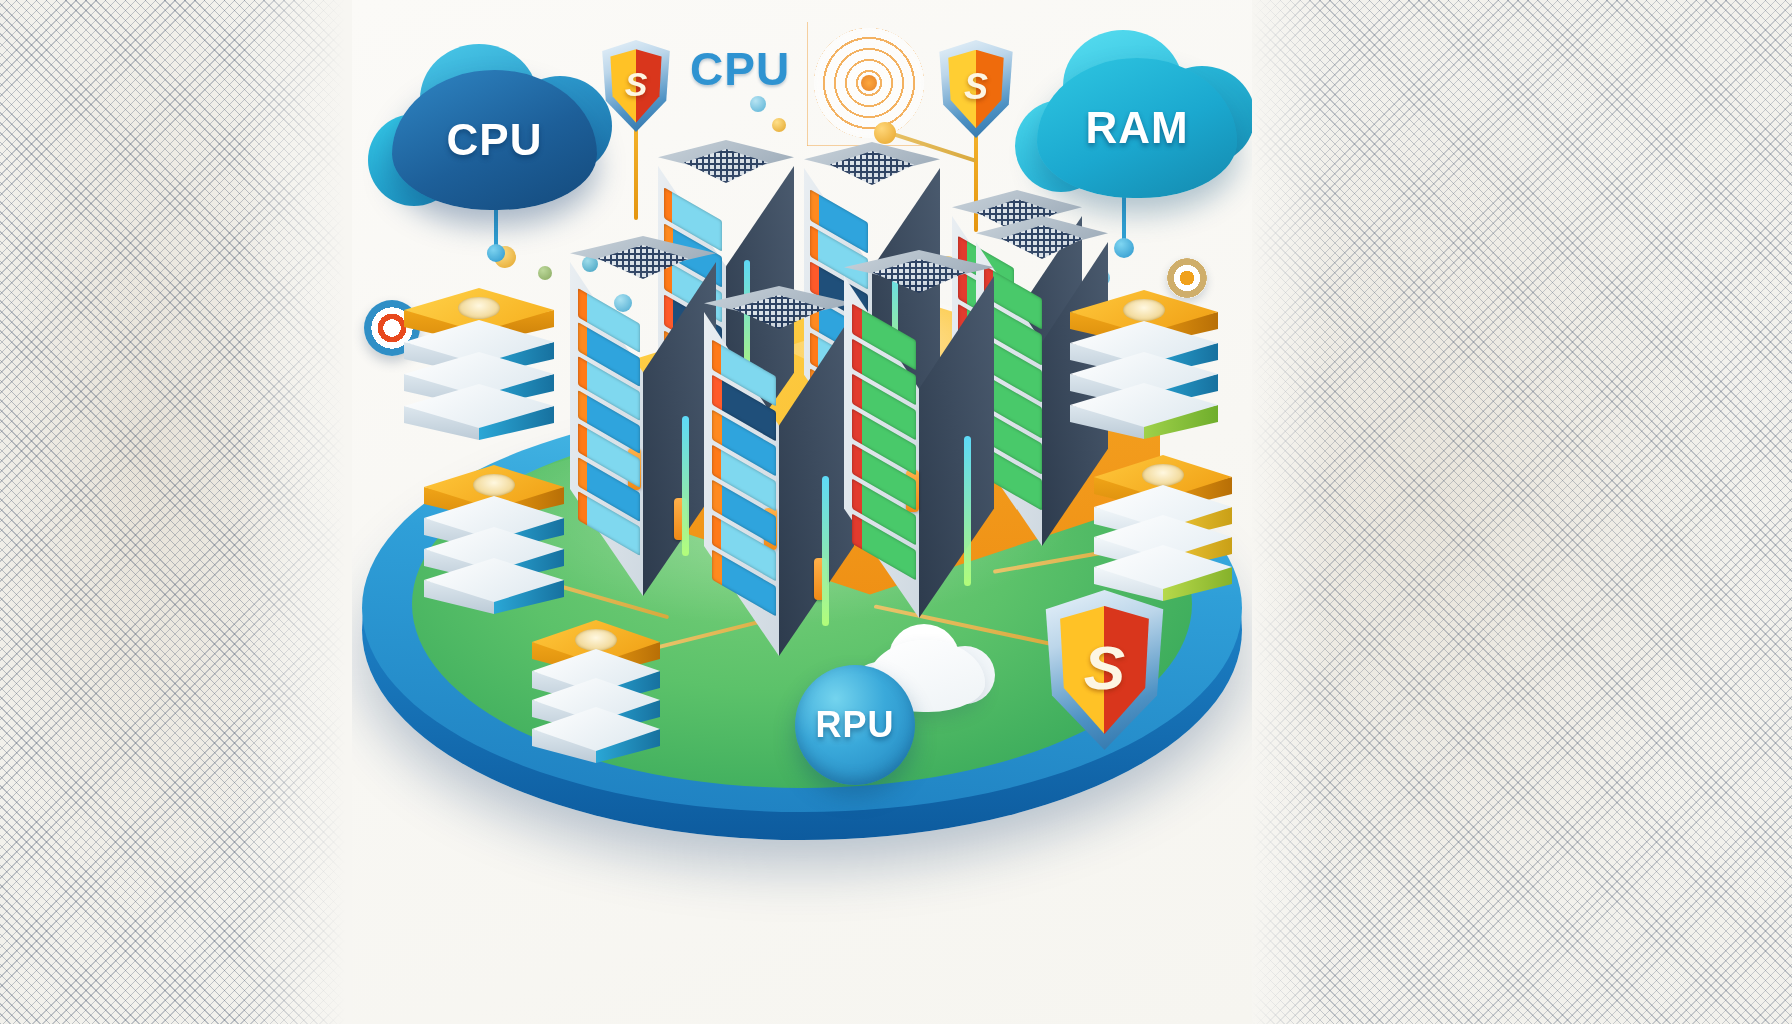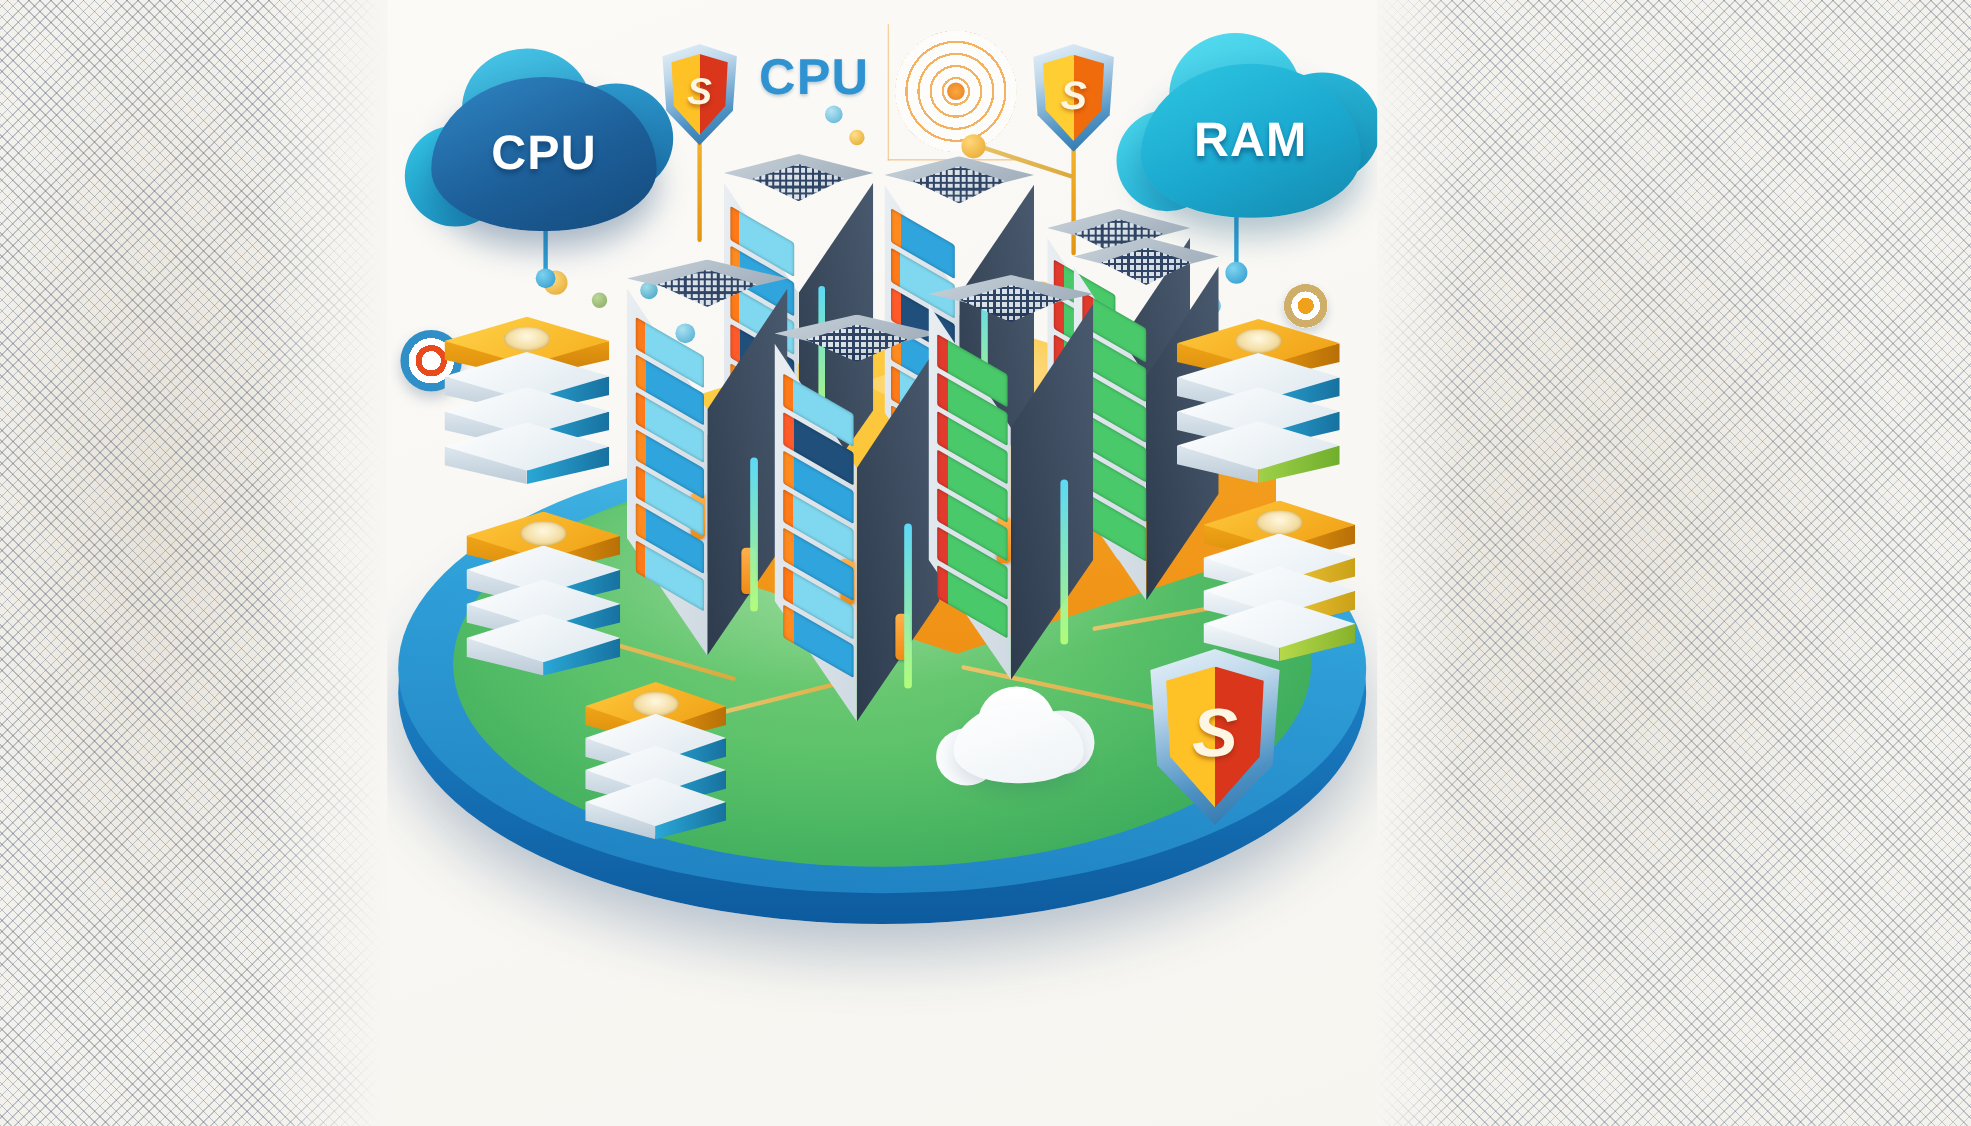--- a/index.html
+++ b/index.html
@@ -608,18 +608,21 @@
     </div>
 
     <div class="shield sh3" style="z-index:22;">
       <div class="outer"></div>
       <div class="inner"></div>
       <div class="s">S</div>
     </div>
 
     <div class="freetext txt-cpu2">CPU</div>
 
+    <div class="rpu" style="z-index:21;">
+      <span>RPU</span>
+    </div>
 
     <div class="glow" style="left:520px;top:470px;width:90px;height:40px;opacity:.55;"></div>
     <div class="glow" style="left:250px;top:520px;width:70px;height:30px;opacity:.45;"></div>
 
   </div>
 </div>
 
 </body></html>

